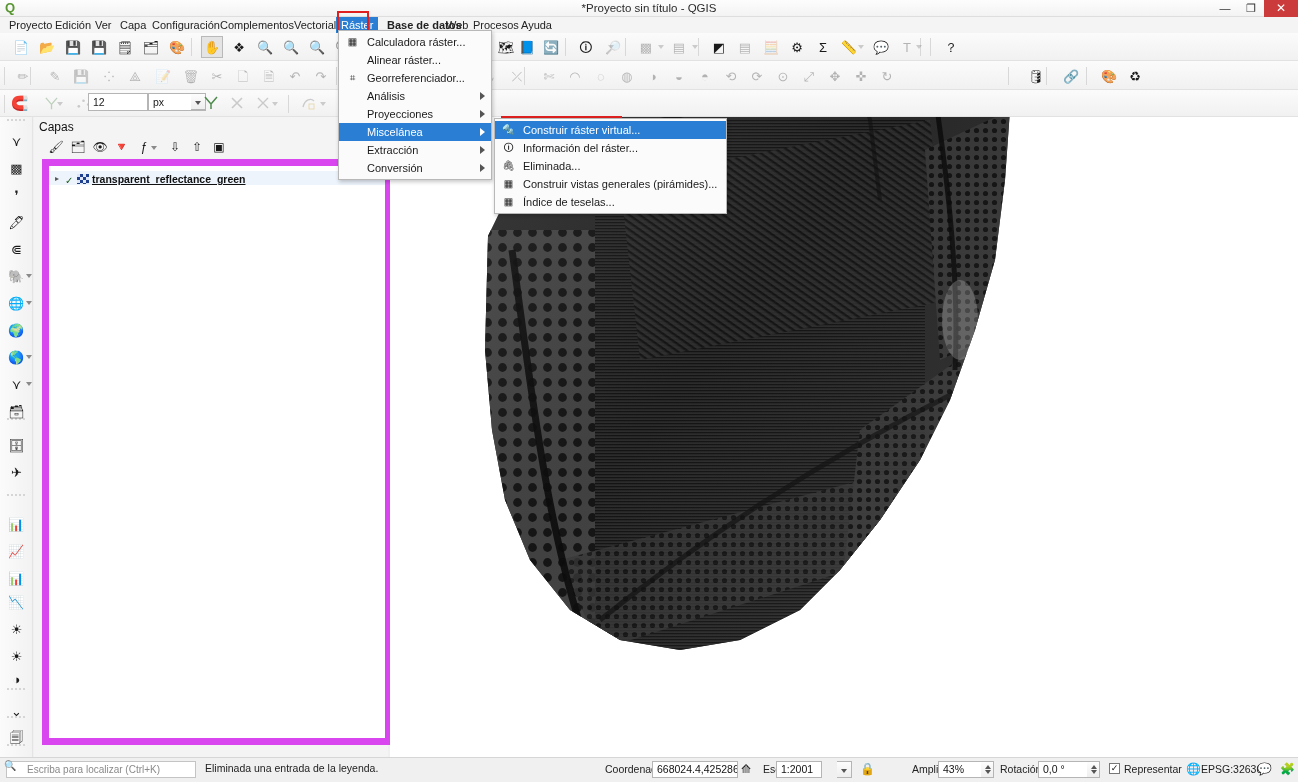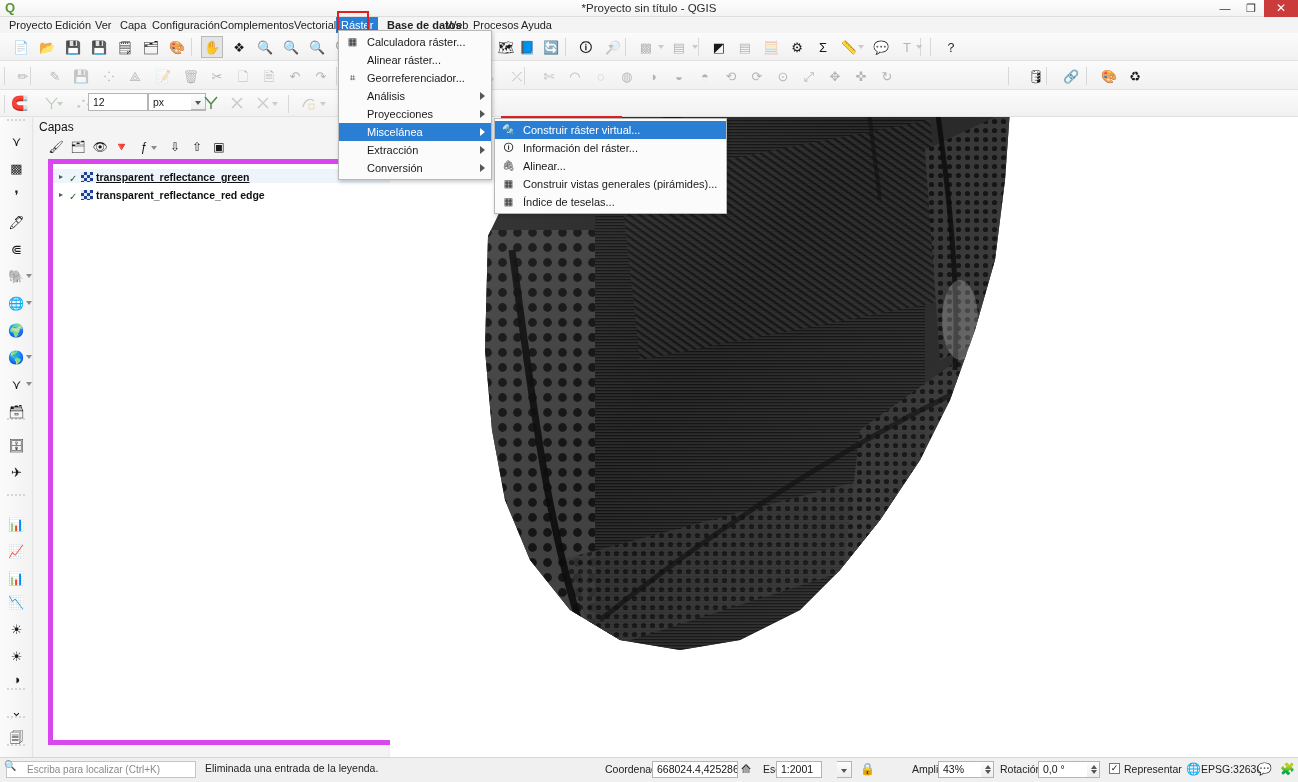--- a/index.html
+++ b/index.html
@@ -89,22 +89,22 @@
     position:absolute; left:5px; top:3px; font-size:12px; color:#111;
   }
   #layers .panel-tools{
     position:absolute; left:3px; top:20px; width:348px; height:20px;
   }
   .licon{
     position:absolute; top:0; width:22px; height:20px;
     display:flex; align-items:center; justify-content:center; font-size:12px;
   }
   #layertree{
-    position:absolute; left:14px; top:42px; width:350px; height:586px;
-    background:#fff; border:5px solid #d946ef;
+    position:absolute; left:8px; top:42px; width:350px; height:586px;
+    background:#fff; border:7px solid #d946ef;
   }
   .layer-row{
     position:relative; height:14px; line-height:14px; padding-left:6px;
     font-size:10.5px; white-space:nowrap; color:#111; font-weight:bold;
   }
   .layer-row.selected{ background:#edf4fc; }
   .layer-row .expander{
     display:inline-block; width:10px; color:#555; font-size:8px;
     font-weight:normal; vertical-align:middle;
   }
@@ -411,21 +411,20 @@
       <div class="licon" style="left: 52px;">👁</div>
       <div class="licon" style="left: 74px;">🔻</div>
       <div class="licon" style="left: 96px;">ƒ</div>
       <div class="licon" style="left: 127px;">⇩</div>
       <div class="licon" style="left: 149px;">⇧</div>
       <div class="licon" style="left: 171px;">▣</div>
       <div style="position: absolute; top: 9px; left: 114px; width: 0px; height: 0px; border-left: 3px solid transparent; border-right: 3px solid transparent; border-top: 4px solid rgb(138, 138, 138);"></div>
     </div>
   <div id="layertree">
       <div class="layer-row selected" style="margin-top: 5px;"><span class="expander">▸</span><span class="chk">✓</span><span class="swatch"></span><span class="lname">transparent_reflectance_green</span></div>
-      <div class="layer-row" style="margin-top: 4px;"><span class="expander">▸</span><span class="chk">✓</span><span class="swatch"></span><span class="lname">transparent_reflectance_red edge</span></div>
     </div>
 </div>
 
 <div id="canvas">
   <svg id="field" viewBox="0 0 908 640" preserveAspectRatio="none">
     <defs>
       <pattern id="rows" width="3" height="3" patternUnits="userSpaceOnUse">
         <rect width="3" height="3" fill="#2e2e2e"></rect>
         <rect width="3" height="1.3" fill="#151515"></rect>
       </pattern>
@@ -492,21 +491,21 @@
     <div class="mrow"><span class="micon">⌗</span><span>Georreferenciador...</span></div>
     <div class="mrow"><span>Análisis</span><span class="arrow"></span></div>
     <div class="mrow"><span>Proyecciones</span><span class="arrow"></span></div>
     <div class="mrow hl"><span>Miscelánea</span><span class="arrow"></span></div>
     <div class="mrow"><span>Extracción</span><span class="arrow"></span></div>
     <div class="mrow"><span>Conversión</span><span class="arrow"></span></div>
   </div>
 <div class="popmenu" id="misc-menu" style="left: 494px; top: 118px; width: 233px;">
     <div class="mrow hl"><span class="micon">🔩</span><span>Construir ráster virtual...</span></div>
     <div class="mrow"><span class="micon">🛈</span><span>Información del ráster...</span></div>
-    <div class="mrow"><span class="micon">🖇</span><span>Alinear...</span></div>
+    <div class="mrow"><span class="micon">🖇</span><span>Eliminada...</span></div>
     <div class="mrow"><span class="micon">▦</span><span>Construir vistas generales (pirámides)...</span></div>
     <div class="mrow"><span class="micon">▦</span><span>Índice de teselas...</span></div>
   </div>
 
 <div class="menu-hl" style="left:337px; top:11px; width:32px; height:21px;"></div>
 <div class="menu-hl" style="left:340px; top:113px; width:88px; height:22px;"></div>
 <div class="menu-hl" style="left:501px; top:116px; width:121px; height:22px;"></div>
 
 <div id="statusbar">
   <div id="locator">Escriba para localizar (Ctrl+K)</div>

